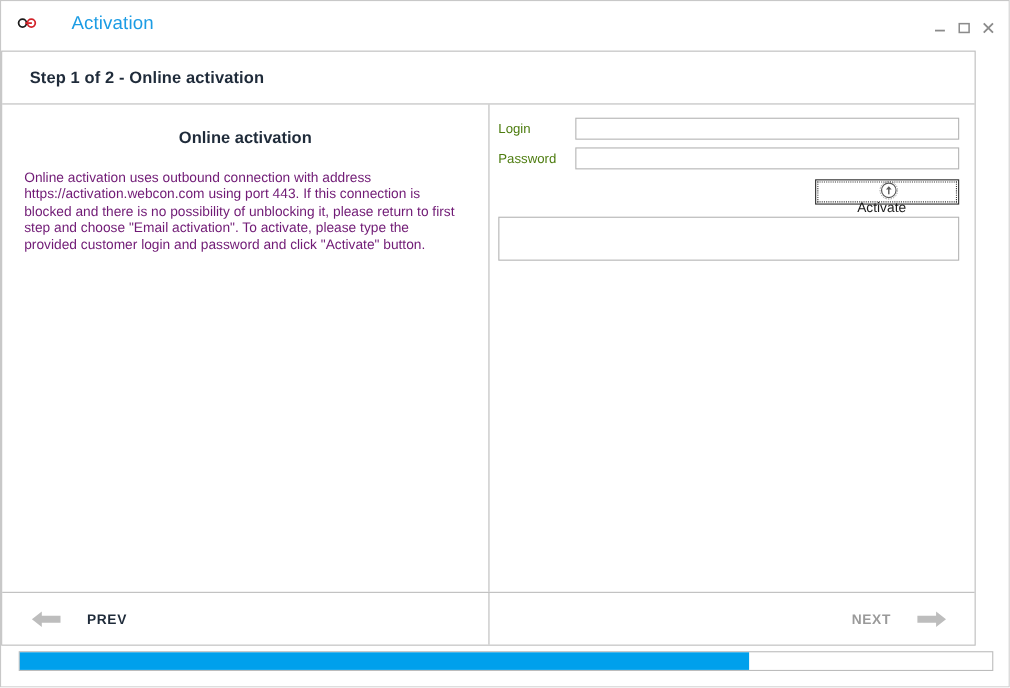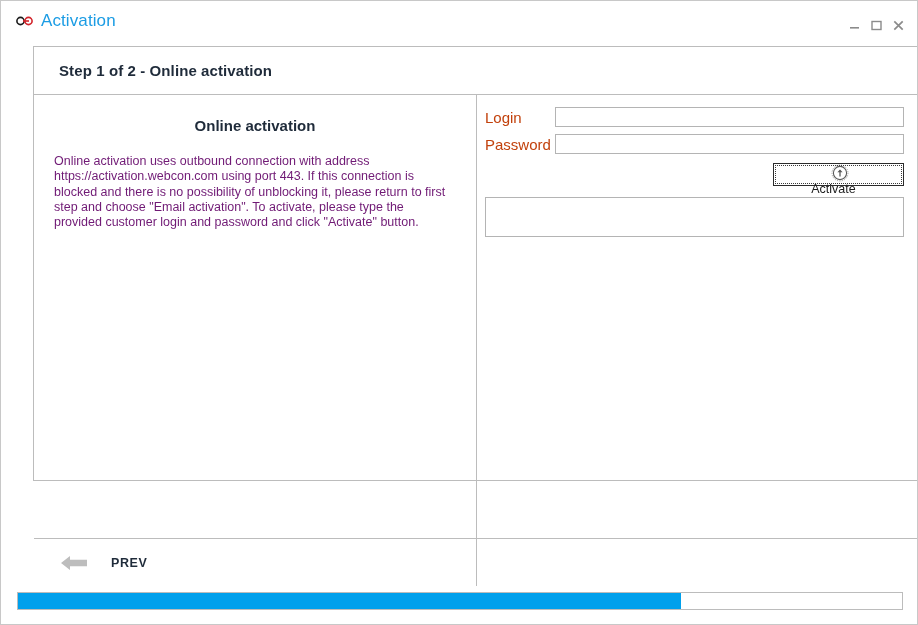--- a/index.html
+++ b/index.html
@@ -23,20 +23,21 @@
   }
 
   
   #titlebar {
     position: relative;
     height: 39px;
     display: flex;
     align-items: center;
     padding-left: 14px;
     box-sizing: border-box;
+    gap: 24px;
   }
   #link-icon {
     width: 20px;
     height: 16px;
     margin-right: 6px;
     flex: 0 0 auto;
     display: block;
   }
   #app-title {
     font-size: 17px;
@@ -58,24 +59,24 @@
     display: flex;
     align-items: center;
     justify-content: center;
     cursor: default;
   }
   .win-btn svg { display: block; }
 
   
   #wizard-card {
     position: absolute;
-    left: 32px;
+    left: 0;
     top: 45px;
     width: 886px;
-    height: 435px;
+    height: 541px;
     box-sizing: border-box;
     border: 1px solid #bcbcbc;
     background: #ffffff;
   }
 
   #step-header {
     height: 48px;
     box-sizing: border-box;
     border-bottom: 1px solid #bcbcbc;
     display: flex;
@@ -123,22 +124,22 @@
   }
 
   .form-row {
     display: flex;
     align-items: center;
     margin-bottom: 7px;
   }
   .form-label {
     width: 70px;
     flex: 0 0 70px;
-    font-size: 15px;
-    color: #c2410c;
+    font-size: 12px;
+    color: #4d7c0f;
   }
   .form-input {
     flex: 1;
     height: 20px;
     box-sizing: border-box;
     border: 1px solid #b4b4b4;
     background: #ffffff;
     font-family: "Liberation Sans", sans-serif;
     font-size: 12.5px;
     color: #2c3038;
@@ -327,20 +328,26 @@
 
     <div id="footer-nav">
 
       <div id="footer-left">
         <svg class="nav-arrow" width="30" height="20" viewBox="0 0 30 20">
           <path d="M2 10 L11 3 L11 6.8 L28 6.8 L28 13.2 L11 13.2 L11 17 Z" fill="#bdbdbd"></path>
         </svg>
         <span id="prev-label" class="nav-label">PREV</span>
       </div>
 
+      <div id="footer-right">
+        <span id="next-label" class="nav-label">NEXT</span>
+        <svg class="nav-arrow" width="30" height="20" viewBox="0 0 30 20">
+          <path d="M28 10 L19 3 L19 6.8 L2 6.8 L2 13.2 L19 13.2 L19 17 Z" fill="#bdbdbd"></path>
+        </svg>
+      </div>
 
     </div>
   </div>
 
   <div id="progress-track">
     <div id="progress-fill" style="width: 75%;"></div>
   </div>
 
 </div>
 

